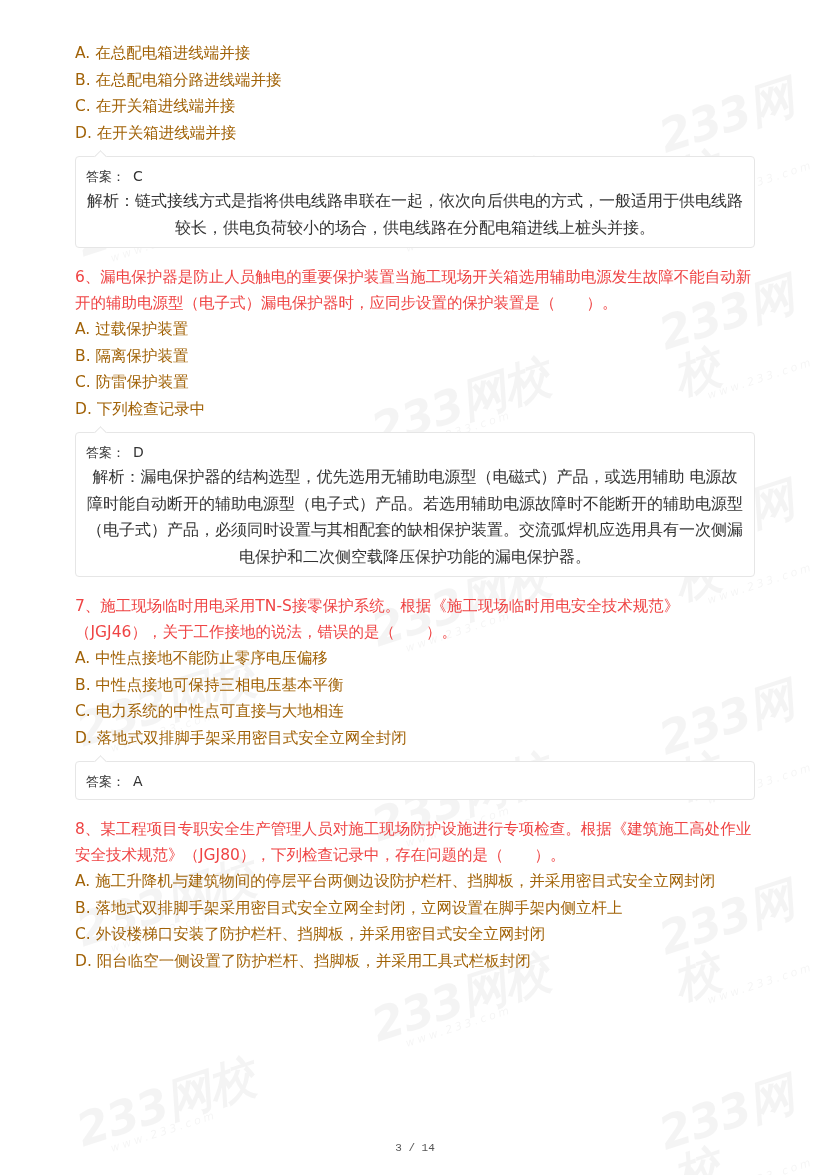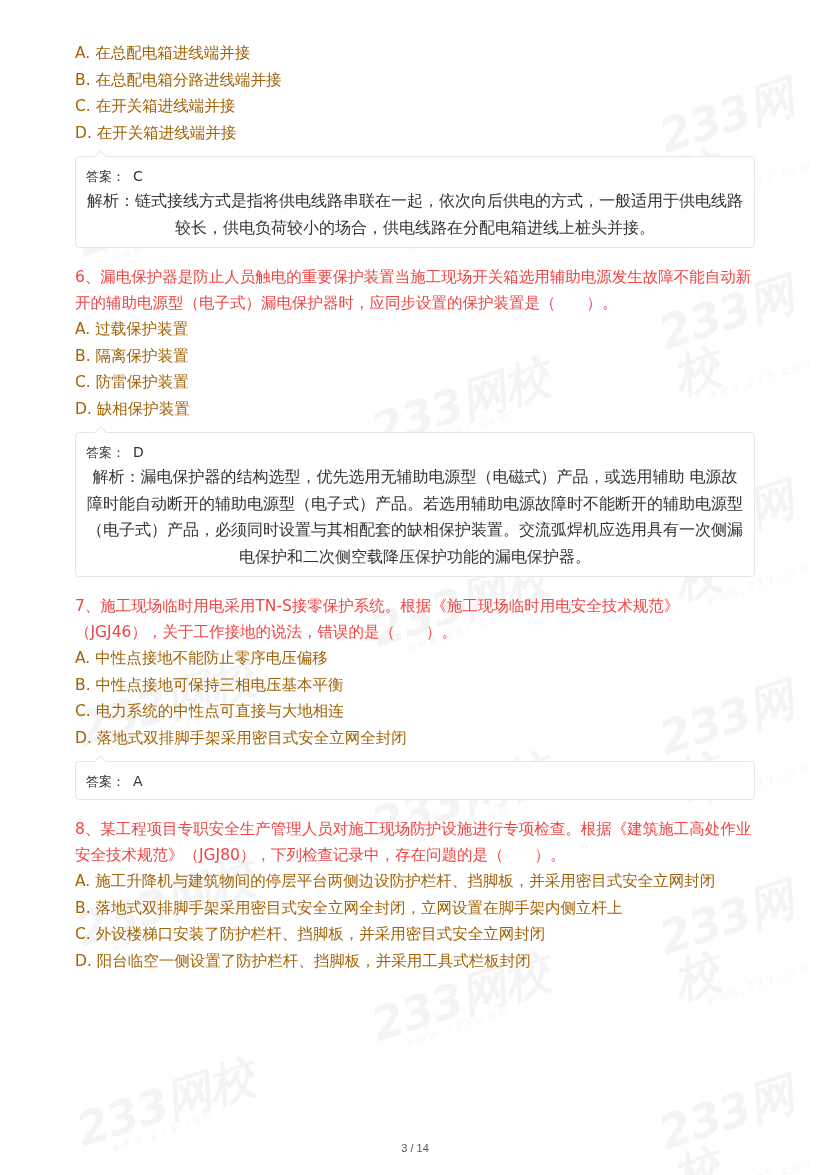--- a/index.html
+++ b/index.html
@@ -87,21 +87,21 @@
       margin: 0;
       font-family: "DejaVu Serif", "Liberation Serif", serif;
       text-align: center;
     }
     .page-number {
       position: absolute;
       top: 1142px;
       left: 0;
       width: 830px;
       text-align: center;
-      font-family: Liberation Sans, sans-serif;
+      font-family: Liberation Mono, monospace;
       font-size: 11px;
       color: #555;
       z-index: 1;
     }
     .first-options { margin-bottom: 0; }
   </style>
 </head>
 <body>
 
 <div class="watermark" style="left:665px; top:88px;">
@@ -183,21 +183,21 @@
       <p class="analysis">解析：链式接线方式是指将供电线路串联在一起，依次向后供电的方式，一般适用于供电线路较长，供电负荷较小的场合，供电线路在分配电箱进线上桩头并接。</p>
     </div>
   </section>
 
   <section>
     <p class="q-stem">6、漏电保护器是防止人员触电的重要保护装置当施工现场开关箱选用辅助电源发生故障不能自动新开的辅助电源型（电子式）漏电保护器时，应同步设置的保护装置是（　　）。</p>
     <div>
       <p class="option"><span>A.</span> <span>过载保护装置</span></p>
       <p class="option"><span>B.</span> <span>隔离保护装置</span></p>
       <p class="option"><span>C.</span> <span>防雷保护装置</span></p>
-      <p class="option"><span>D.</span> <span>缺相保护装置</span></p>
+      <p class="option"><span>D.</span> <span>下列检查记录中</span></p>
     </div>
     <div class="answer-box">
       <p class="answer-line"><span>答案：</span><span class="ans-val">D</span></p>
       <p class="analysis">解析：漏电保护器的结构选型，优先选用无辅助电源型（电磁式）产品，或选用辅助 电源故障时能自动断开的辅助电源型（电子式）产品。若选用辅助电源故障时不能断开的辅助电源型（电子式）产品，必须同时设置与其相配套的缺相保护装置。交流弧焊机应选用具有一次侧漏电保护和二次侧空载降压保护功能的漏电保护器。</p>
     </div>
   </section>
 
   <section>
     <p class="q-stem">7、施工现场临时用电采用TN-S接零保护系统。根据《施工现场临时用电安全技术规范》（JGJ46），关于工作接地的说法，错误的是（　　）。</p>
     <div>

